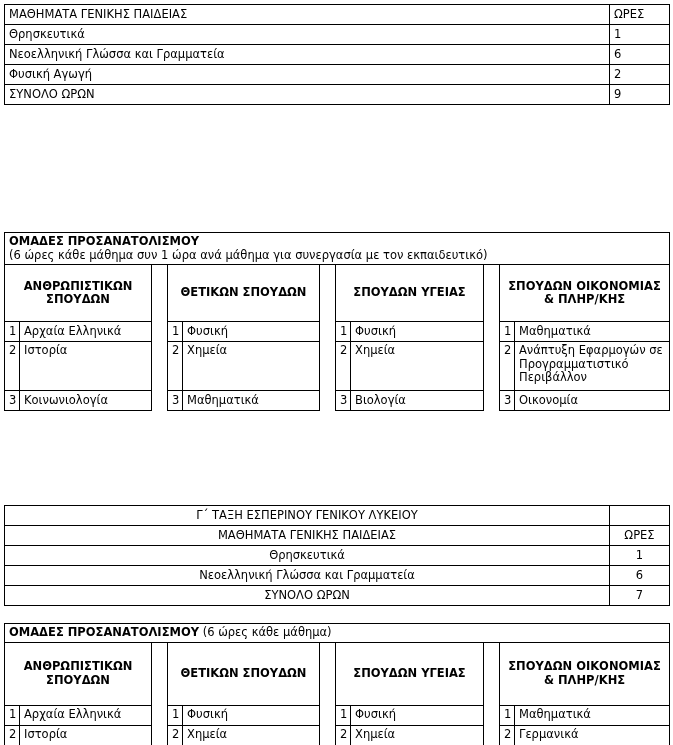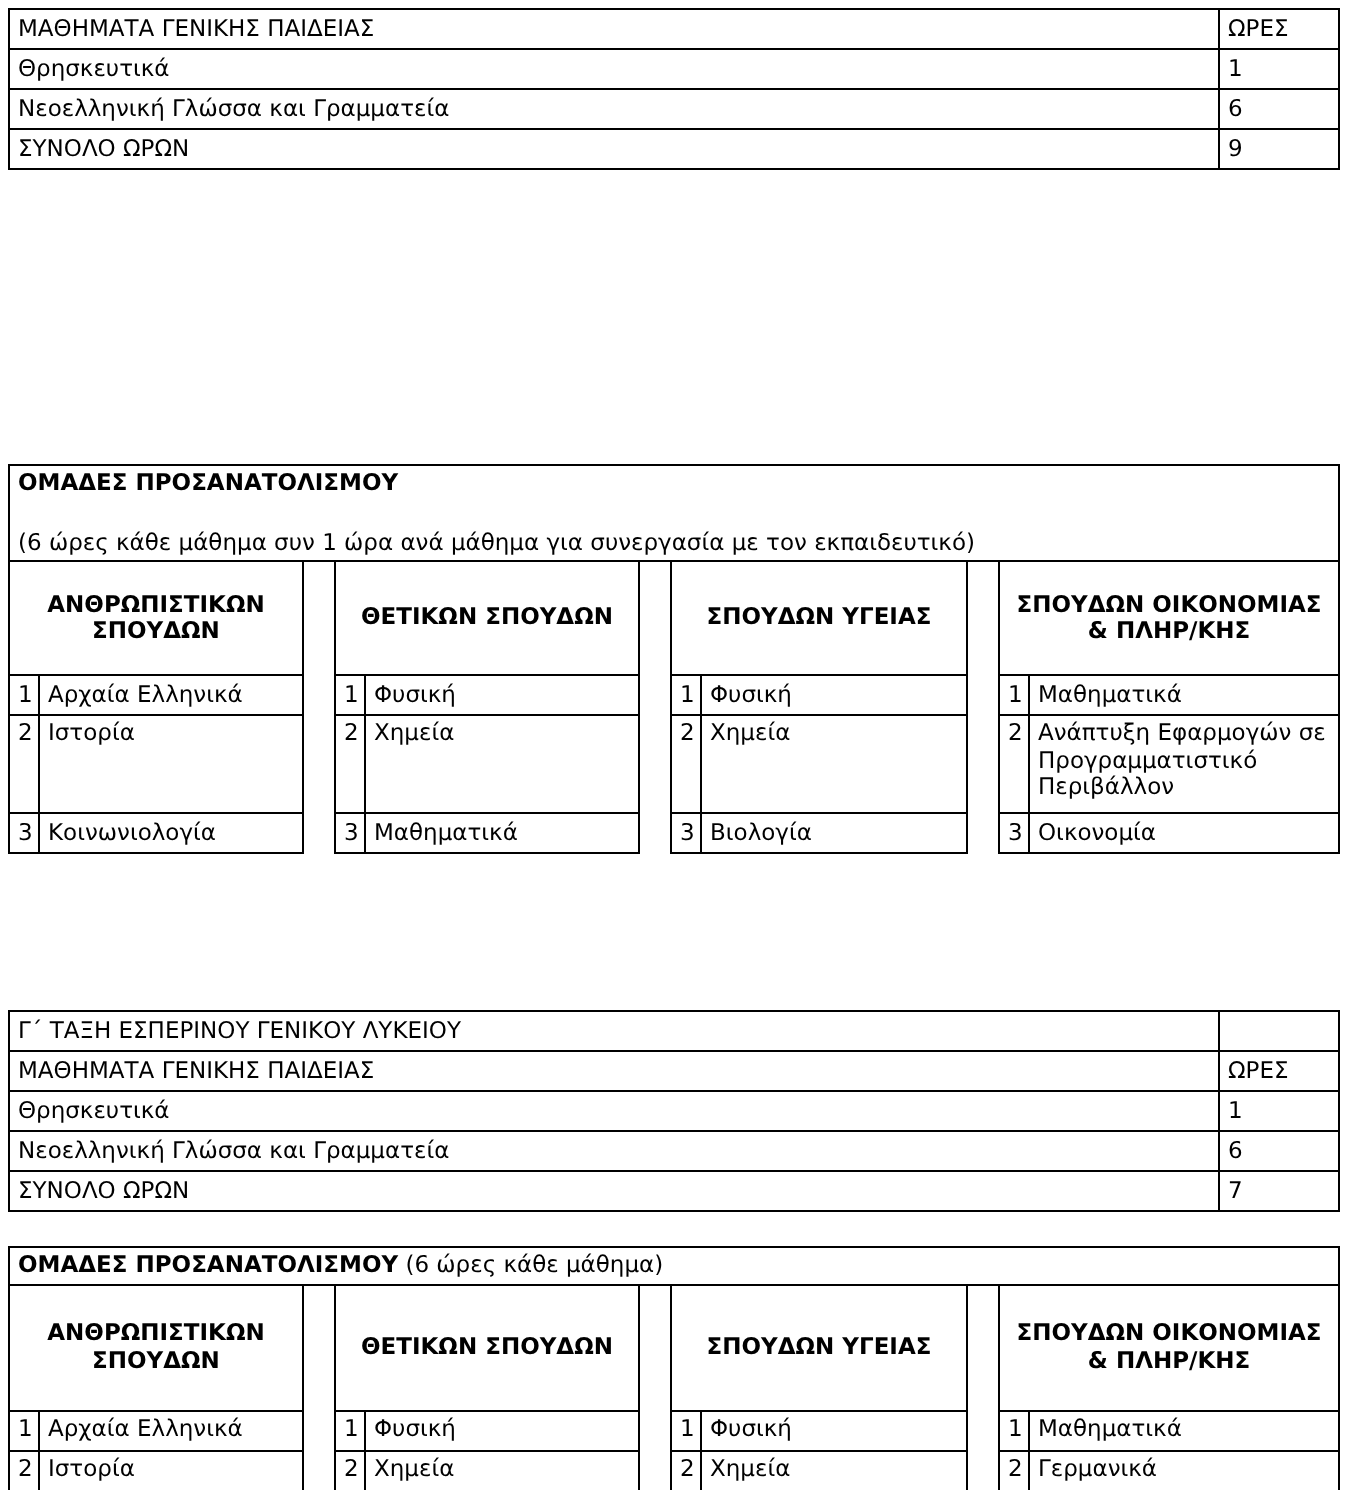--- a/index.html
+++ b/index.html
@@ -83,39 +83,39 @@
   #t3 .subject { height: 15px; }
   #t3 .filler { height: 44px; }
 
   
   #t4 {
     position: absolute;
     left: 4px;
     top: 505px;
     width: 665px;
   }
-  #t4 td { height: 15px; }
+  #t4 td { height: 15px; text-align: center; }
 
   
   #t5 {
     position: absolute;
     left: 4px;
     top: 623px;
     width: 665px;
   }
   #t5 .grouphdr {
     font-weight: bold;
     text-align: center;
     height: 58px;
     vertical-align: middle;
   }
   #t5 .subject { height: 15px; }
 
   .title-main { font-weight: bold; }
-  .title-sub { font-weight: normal; margin-top: 16px; }
+  .title-sub { font-weight: normal; }
 </style>
 </head>
 <body>
 
 <div class="page">
 
   <table class="grid" id="t1">
     <colgroup>
       <col style="width:605px">
       <col style="width:60px">
@@ -125,20 +125,24 @@
         <td class="hdr">ΜΑΘΗΜΑΤΑ ΓΕΝΙΚΗΣ ΠΑΙΔΕΙΑΣ</td>
         <td class="hdr">ΩΡΕΣ</td>
       </tr>
       <tr>
         <td>Θρησκευτικά</td>
         <td class="ctr">1</td>
       </tr>
       <tr>
         <td>Νεοελληνική Γλώσσα και Γραμματεία</td>
         <td class="ctr">6</td>
+      </tr>
+      <tr>
+        <td>Φυσική Αγωγή</td>
+        <td class="ctr">2</td>
       </tr>
       <tr>
         <td class="bold">ΣΥΝΟΛΟ ΩΡΩΝ</td>
         <td class="ctr bold">9</td>
       </tr>
     </tbody>
   </table>
 
   <table class="grid" id="t2">
     <colgroup>

